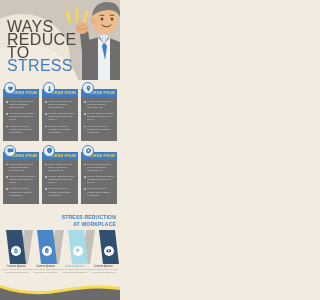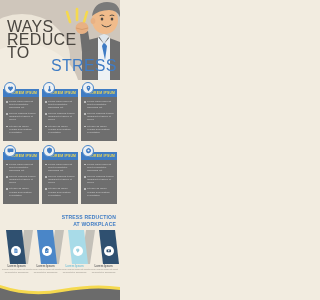--- a/index.html
+++ b/index.html
@@ -14,21 +14,21 @@
   
   .header { position:absolute; left:0; top:0; width:120px; height:80px; overflow:hidden; }
   .hdr-bg { position:absolute; left:0; top:0; width:120px; height:80px; background:#cfc6bb; }
   .hdr-blob { position:absolute; left:-26px; top:14px; width:96px; height:88px;
               background:#ece5d8; border-radius:50%; }
   .hdr-blob2 { position:absolute; left:-30px; top:44px; width:110px; height:70px;
               background:#f2ece0; border-radius:50% 50% 0 0 / 70% 70% 0 0; }
   .title { position:absolute; left:7px; top:20px; width:66px; z-index:6; }
   .title div { font-weight:normal; font-size:16px; letter-spacing:.3px;
                color:#4a4640; line-height:13px; }
-  .title div.accent { color:#3f7cc4;margin-left:44px; }
+  .title div.accent { color:#3f7cc4; }
 
   
   .man { position:absolute; right:0; top:0; width:62px; height:80px; z-index:5; }
 
   
   .cards { position:absolute; left:0; top:82px; width:120px; }
   .row { display:flex; gap:3px; padding:0 3px; margin-bottom:4px; }
   .card { position:relative; width:36px; padding-top:7px; }
   .badge { position:absolute; left:1px; top:0; width:12px; height:12px; border-radius:50%;
            background:#eef1f3; border:1.2px solid #4a86c8;

